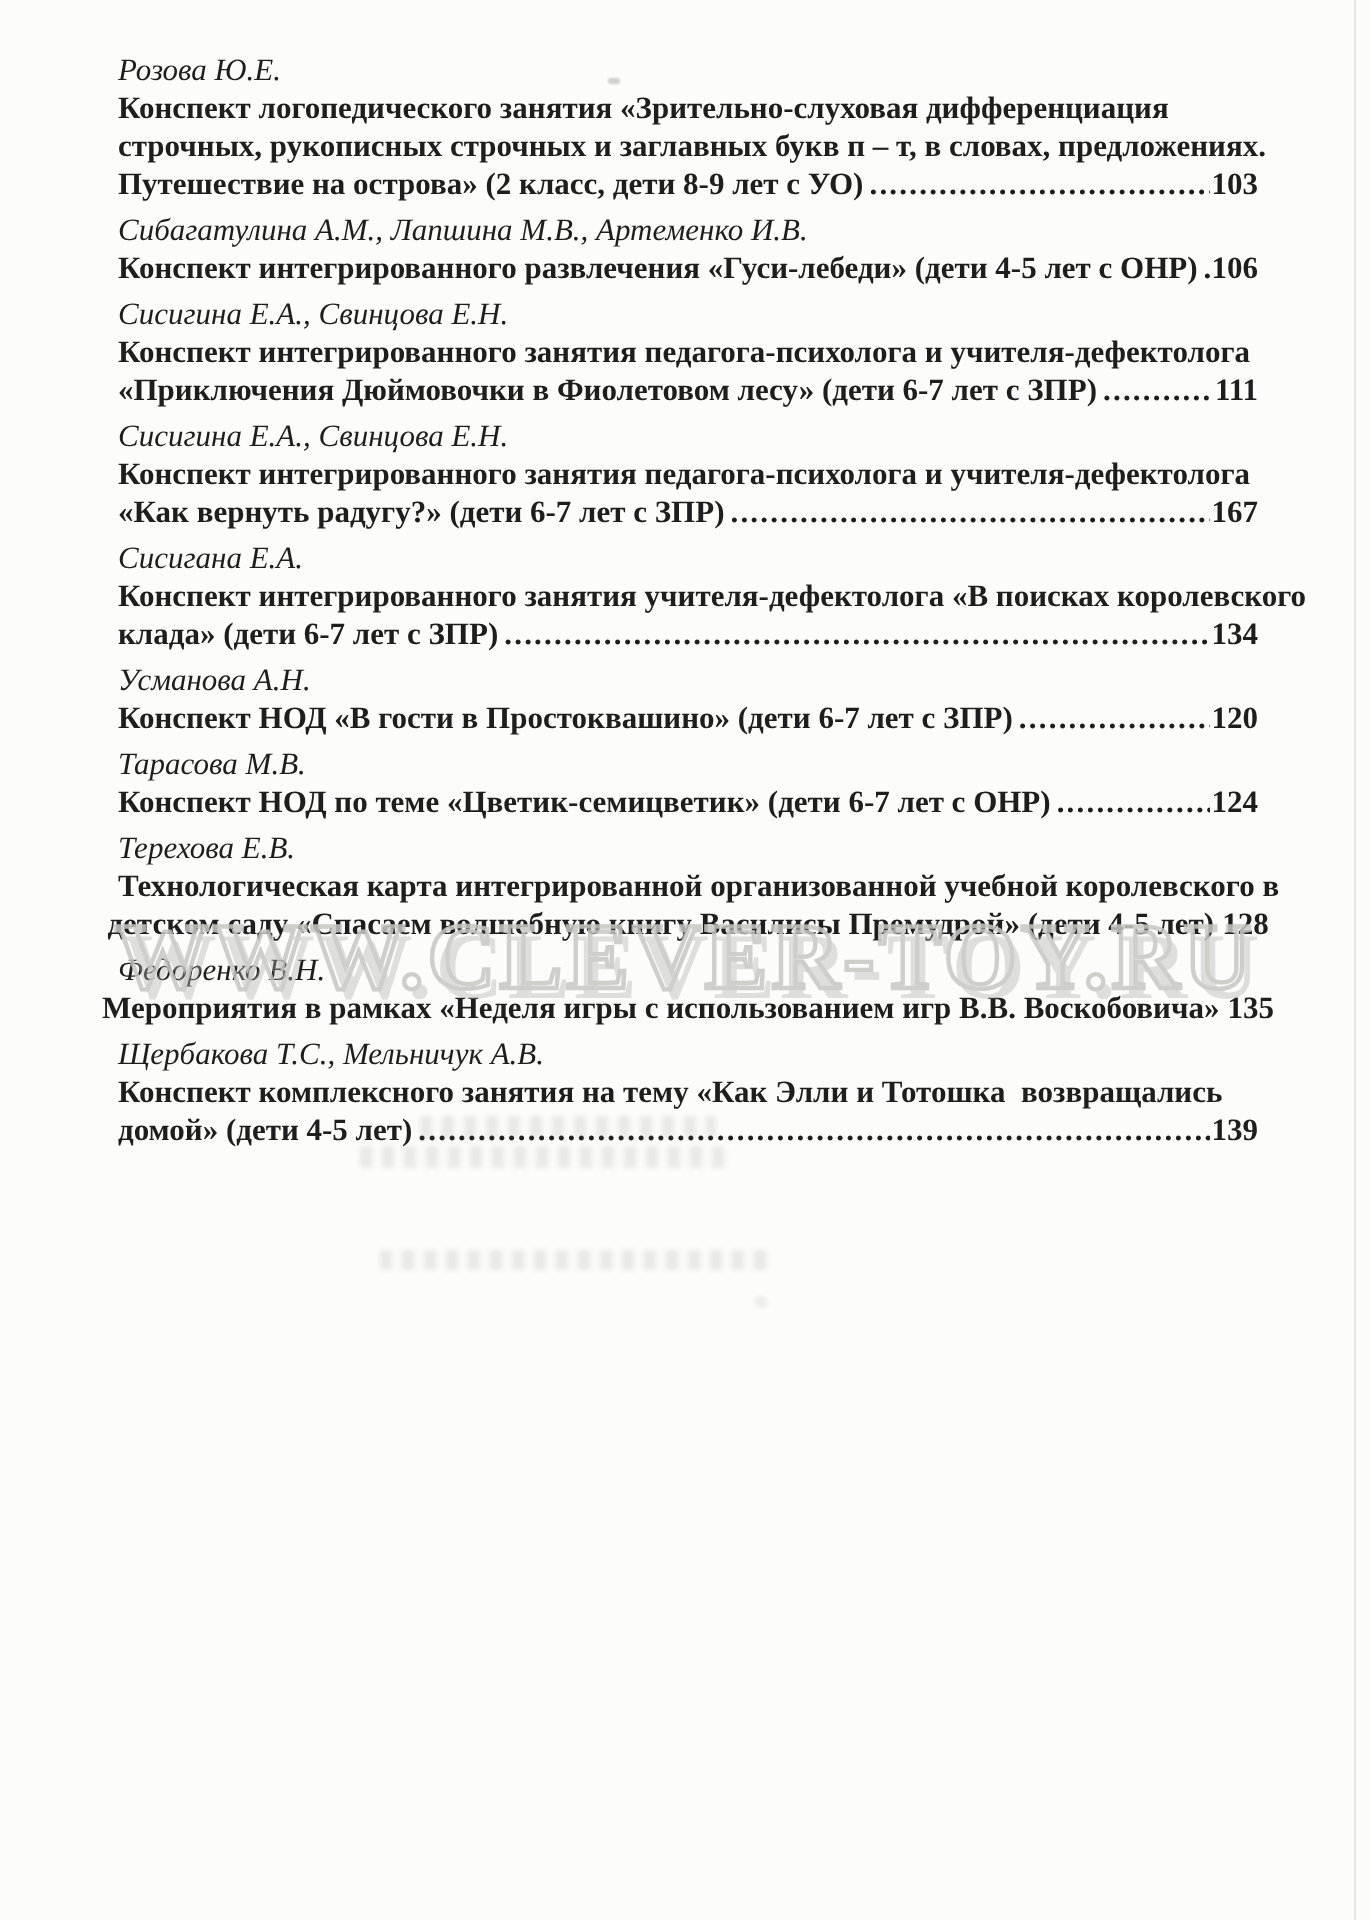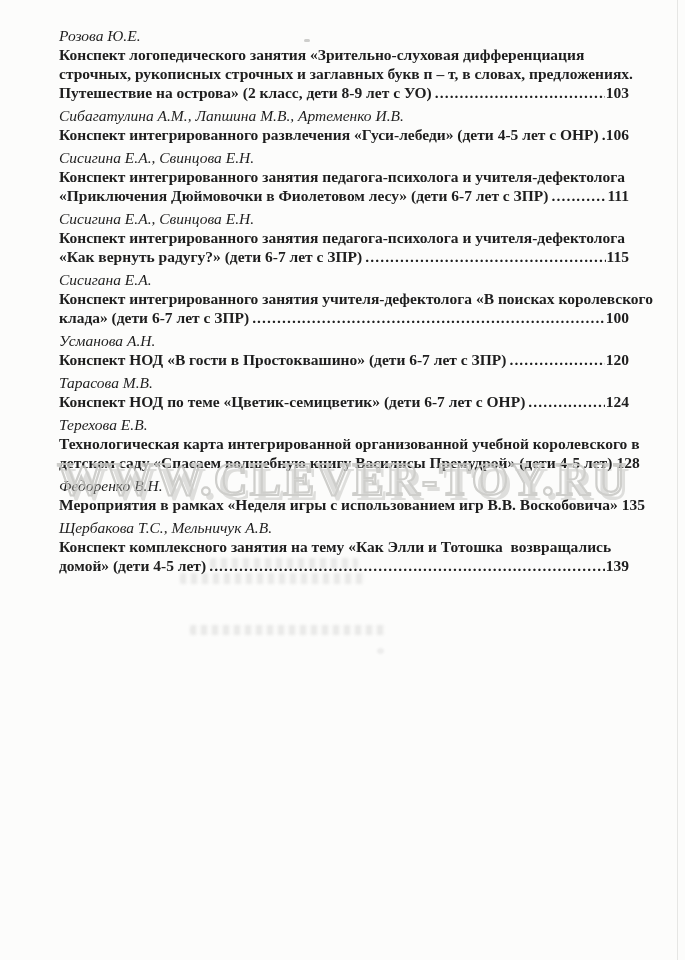--- a/index.html
+++ b/index.html
@@ -31,20 +31,21 @@
     font-style: italic;
     white-space: pre;
   }
   .title-line {
     white-space: pre;
     font-weight: bold;
   }
   .title-line.last {
     display: flex;
     align-items: baseline;
+    justify-content: center;
   }
   .title-line.last .t {
     flex: 0 0 auto;
   }
   .leader {
     flex: 1 1 auto;
     min-width: 0;
     overflow: hidden;
     white-space: nowrap;
     letter-spacing: 1.1px;
@@ -123,29 +124,29 @@
     <div>
           <div class="title-line"><span class="t">Конспект интегрированного занятия педагога-психолога и учителя-дефектолога</span></div>
           <div class="title-line last"><span class="t">«Приключения Дюймовочки в Фиолетовом лесу» (дети 6-7 лет с ЗПР)</span><span class="leader">............................................................................................................................................................................................................................</span><span class="pnum">111</span></div>
         </div>
   </div>
 
   <div class="entry">
     <div class="authors">Сисигина Е.А., Свинцова Е.Н.</div>
     <div>
           <div class="title-line"><span class="t">Конспект интегрированного занятия педагога-психолога и учителя-дефектолога</span></div>
-          <div class="title-line last"><span class="t">«Как вернуть радугу?» (дети 6-7 лет с ЗПР)</span><span class="leader">............................................................................................................................................................................................................................</span><span class="pnum">115</span></div>
+          <div class="title-line last"><span class="t">«Как вернуть радугу?» (дети 6-7 лет с ЗПР)</span><span class="leader">............................................................................................................................................................................................................................</span><span class="pnum">167</span></div>
         </div>
   </div>
 
   <div class="entry">
     <div class="authors">Сисигана Е.А.</div>
     <div>
           <div class="title-line"><span class="t">Конспект интегрированного занятия учителя-дефектолога «В поисках королевского</span></div>
-          <div class="title-line last"><span class="t">клада» (дети 6-7 лет с ЗПР)</span><span class="leader">............................................................................................................................................................................................................................</span><span class="pnum">100</span></div>
+          <div class="title-line last"><span class="t">клада» (дети 6-7 лет с ЗПР)</span><span class="leader">............................................................................................................................................................................................................................</span><span class="pnum">134</span></div>
         </div>
   </div>
 
   <div class="entry">
     <div class="authors">Усманова А.Н.</div>
     <div>
           <div class="title-line last"><span class="t">Конспект НОД «В гости в Простоквашино» (дети 6-7 лет с ЗПР)</span><span class="leader">............................................................................................................................................................................................................................</span><span class="pnum">120</span></div>
         </div>
   </div>
 

